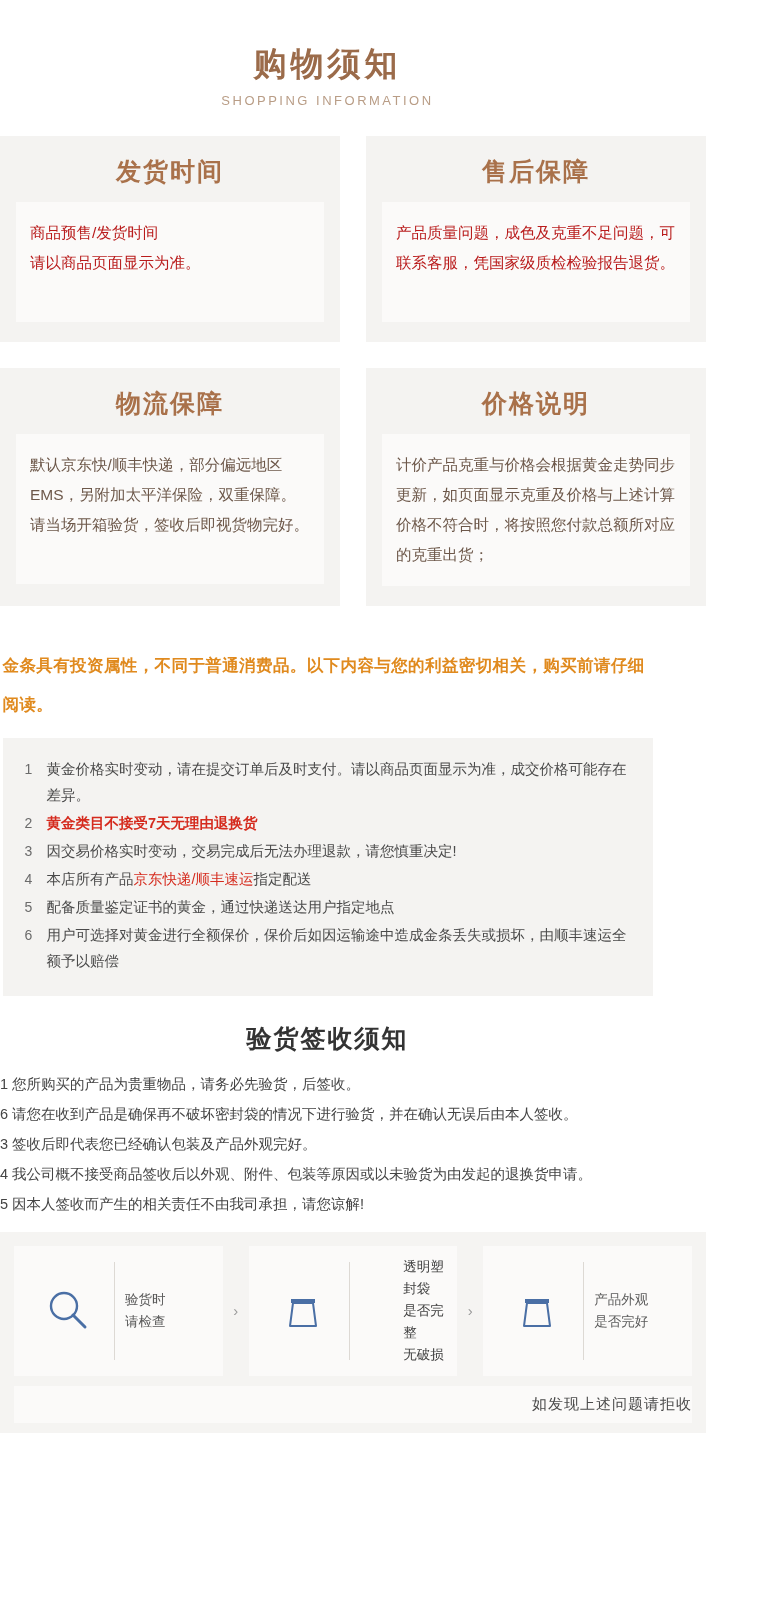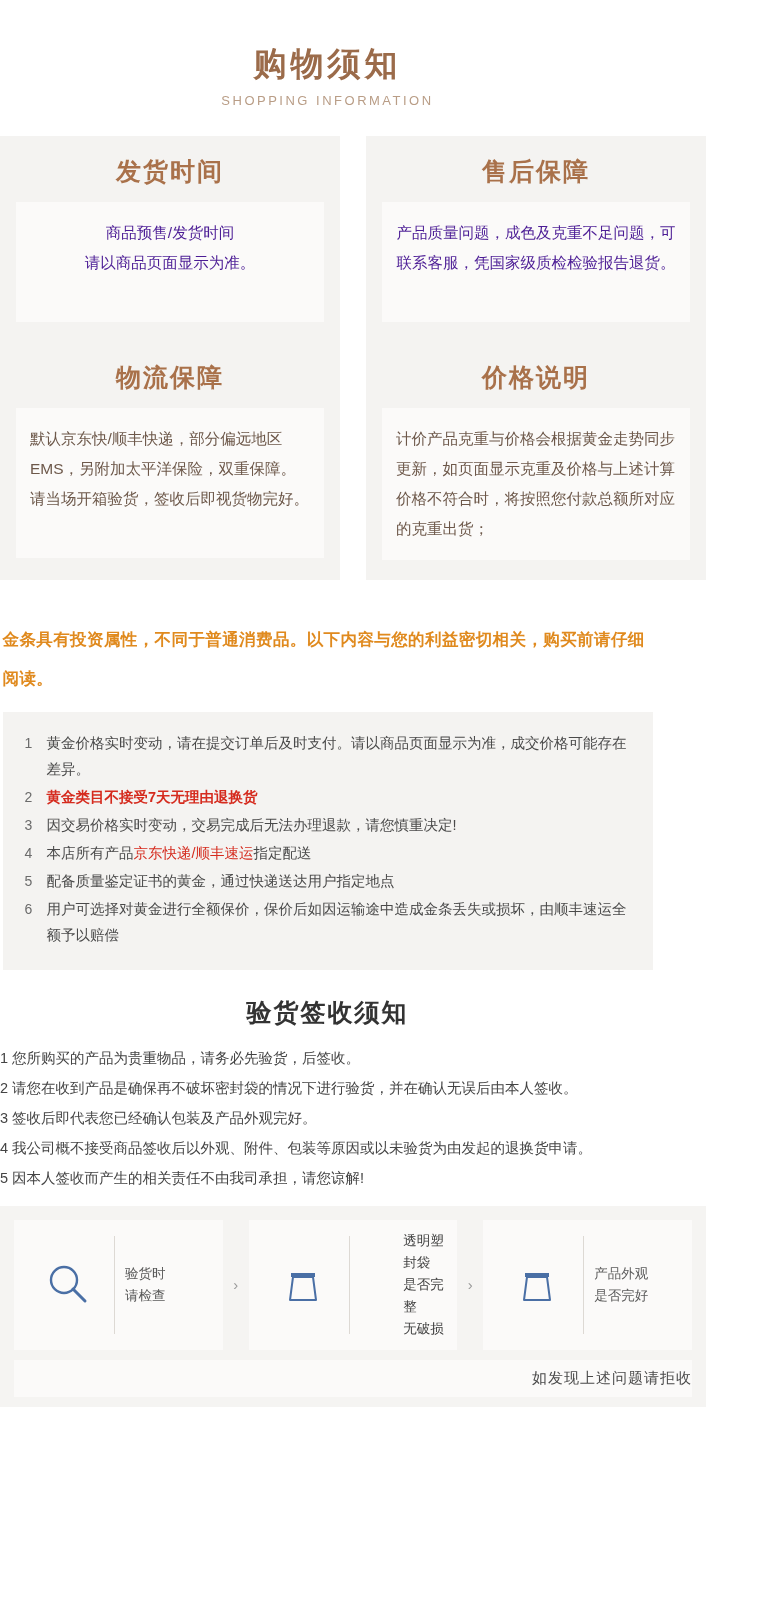--- a/index.html
+++ b/index.html
@@ -41,20 +41,21 @@
     color: #b99d86;
   }
 
   
   .grid {
     margin: 28px auto 0 auto;
     width: 706px;
     display: flex;
     flex-wrap: wrap;
     justify-content: space-between;
+    row-gap: 26px;
   }
   .card {
     width: 340px;
     background: #f4f3f1;
     box-sizing: border-box;
     padding: 20px 16px 20px 16px;
   }
   .card-title {
     text-align: center;
     font-size: 25px;
@@ -63,22 +64,22 @@
     letter-spacing: 2px;
     line-height: 1.2;
     margin-bottom: 16px;
   }
   .card-body {
     background: #fbfaf9;
     box-sizing: border-box;
     padding: 16px 14px;
     font-size: 15.5px;
     line-height: 30px;
-    color: #4c1d95;
-    text-align: center;
+    color: #b91c1c;
+    text-align: left;
     min-height: 120px;
   }
   .card-body.left {
     text-align: left;
     color: #6d584a;
   }
   .card.tall .card-body { min-height: 150px; }
 
   
   .notice-head {
@@ -276,21 +277,21 @@
       </li>
     </ul>
   </div>
 
   <div class="sec-title">
     <span>验货签收须知</span>
   </div>
 
   <ul class="inspect-list" style="list-style:none;padding:0;margin-top:16px;">
     <li>1  您所购买的产品为贵重物品，请务必先验货，后签收。</li>
-    <li>2  请您在收到产品是确保再不破坏密封袋的情况下进行验货，并在确认无误后由本人签收。</li>
+    <li>6  请您在收到产品是确保再不破坏密封袋的情况下进行验货，并在确认无误后由本人签收。</li>
     <li>3  签收后即代表您已经确认包装及产品外观完好。</li>
     <li>4  我公司概不接受商品签收后以外观、附件、包装等原因或以未验货为由发起的退换货申请。</li>
     <li>5  因本人签收而产生的相关责任不由我司承担，请您谅解!</li>
   </ul>
 
   <div class="steps-wrap">
     <div class="steps">
 
       <div class="step">
         <div class="step-icon">

